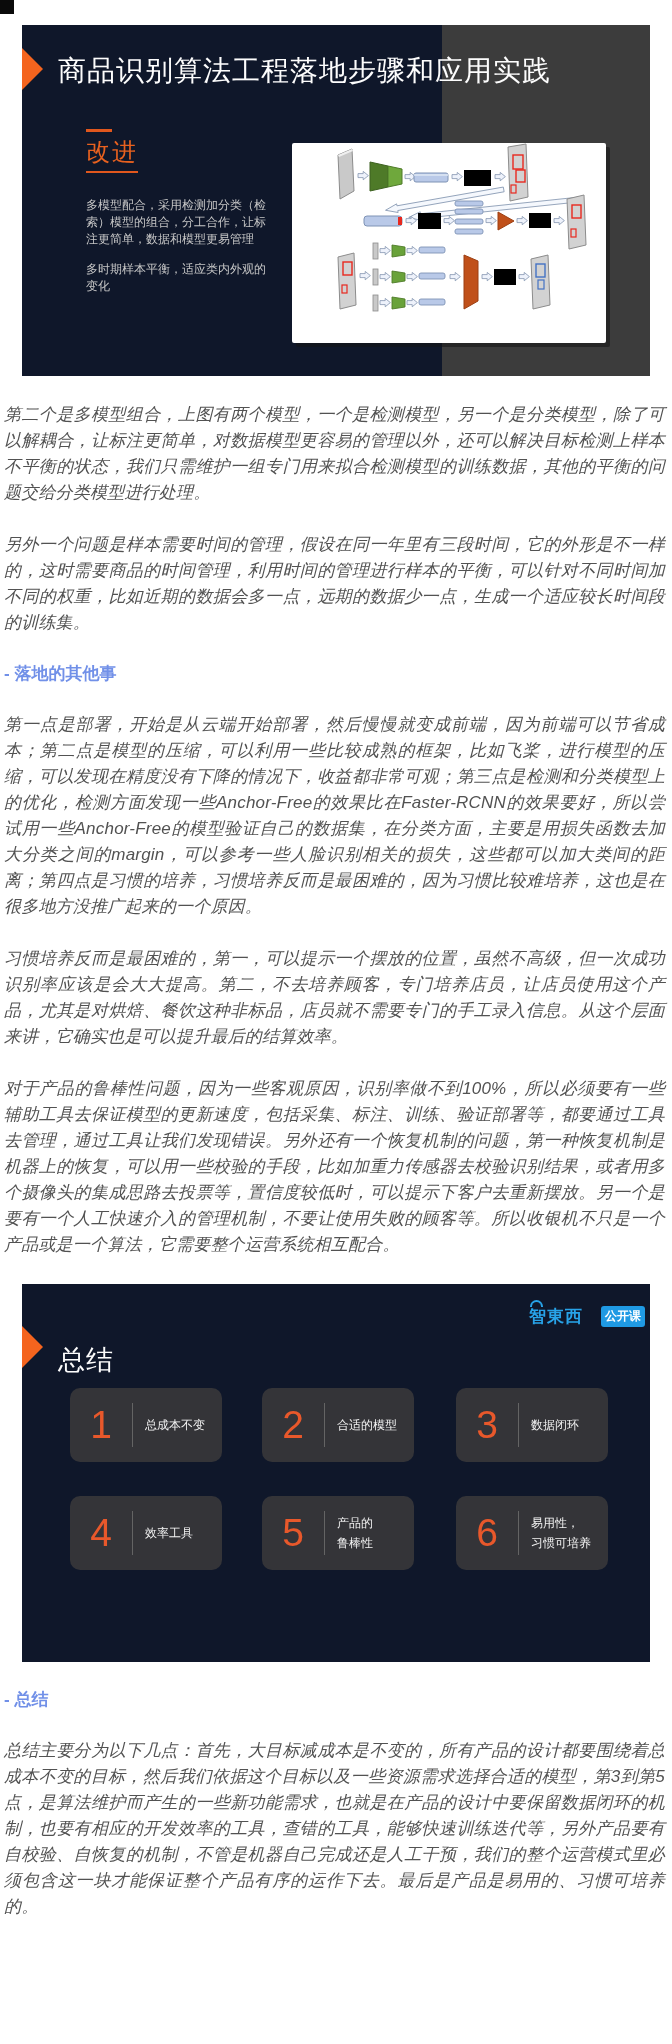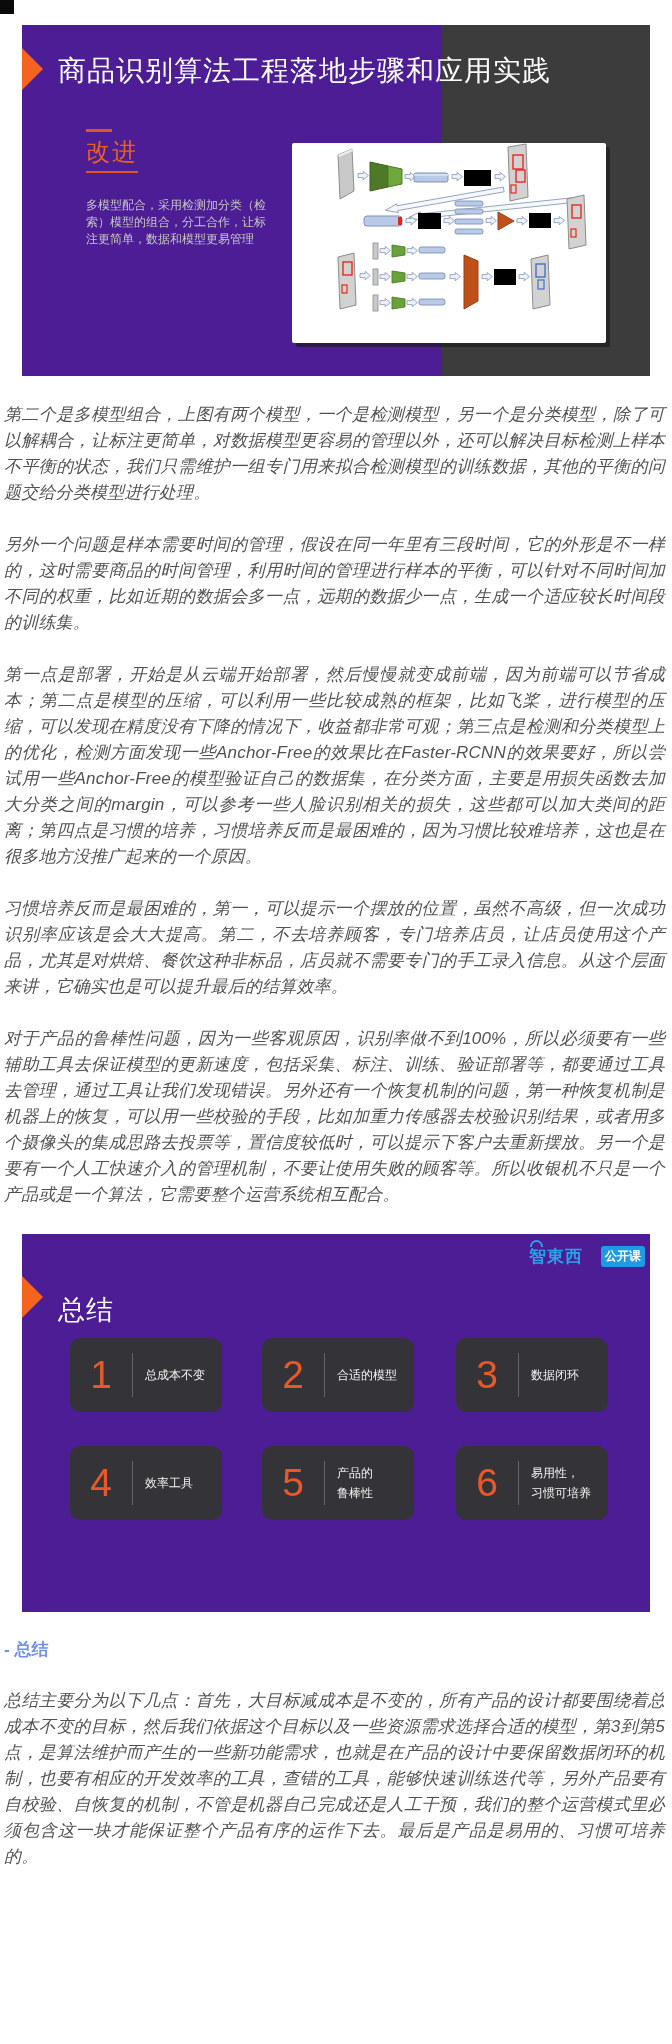--- a/index.html
+++ b/index.html
@@ -4,21 +4,21 @@
 <style>
   * { margin:0; padding:0; box-sizing:border-box; }
   html,body { background:#ffffff; }
   body {
     width:672px; min-height:2044px; margin:0 auto; position:relative;
     font-family:"Liberation Sans","DejaVu Sans",sans-serif;
   }
   .corner-mark { position:absolute; left:0; top:0; width:14px; height:14px; background:#0a0a0a; }
 
   
-  .slide { position:relative; width:628px; margin-left:22px; background:#4c1d95; overflow:hidden; }
+  .slide { position:relative; width:628px; margin-left:22px; background:#0f172a; overflow:hidden; }
   .slide1 { margin-top:25px; height:351px; }
   .slide2 { margin-top:26px; height:378px; }
   .accent-arrow {
     position:absolute; left:0; width:0; height:0;
     border-top:21px solid transparent; border-bottom:21px solid transparent;
     border-left:21px solid #f4641e;
   }
   .slide1 .accent-arrow { top:23px; }
   .slide2 .accent-arrow { top:42px; }
   .slide-title { position:absolute; color:#fdfdfd; font-weight:400; letter-spacing:1px; }
@@ -43,21 +43,21 @@
 
   
   .article { padding:0 7px 0 4px; }
   .article p {
     color:#525252; font-size:17px; line-height:26px; text-align:justify;
     letter-spacing:.2px; margin:26px 0;font-style:italic;
   }
   .article h3 { font-size:17px; line-height:24px; font-weight:bold; margin:26px 0; }
 
   
-  .brand { position:absolute; top:11px; right:5px; display:flex; align-items:center; }
+  .brand { position:absolute; top:21px; right:5px; display:flex; align-items:center; }
   .brand-arc { width:13px; height:7px; border:2px solid #28a3e8; border-bottom:none;
     border-radius:13px 13px 0 0; position:absolute; left:1px; top:-5px; }
   .brand-text { color:#28a3e8; font-size:17px; font-weight:bold; letter-spacing:1px; position:relative; }
   .brand-badge { background:#1f9ae4; color:#fff; font-size:12px; font-weight:bold;
     padding:2px 4px; border-radius:3px; margin-left:18px; }
   .cards { position:absolute; left:0; top:0; width:100%; height:100%; }
   .sum-card {
     position:absolute; width:152px; height:74px; background:#343438; border-radius:10px;
     display:flex; align-items:center;
   }
@@ -75,20 +75,21 @@
 <figure class="slide slide1">
   <div class="s1-right-panel"></div>
   <div class="accent-arrow"></div>
   <h1 class="slide-title">商品识别算法工程落地步骤和应用实践</h1>
 
   <div class="improve-block">
     <div class="improve-overline"></div>
     <h2 class="improve-heading">改进</h2>
     <div class="improve-underline"></div>
     <p class="slide-bullet b1">多模型配合，采用检测加分类（检索）模型的组合，分工合作，让标注更简单，数据和模型更易管理</p>
+    <p class="slide-bullet b2">多时期样本平衡，适应类内外观的变化</p>
   </div>
 
   <div class="diagram-panel">
     <svg viewBox="0 0 314 200">
       <defs>
         <g id="ar">
           <path d="M0,2.6 L5.2,2.6 L5.2,0.4 L10.4,4.6 L5.2,8.8 L5.2,6.6 L0,6.6 Z" fill="#eef2fb" stroke="#8496b0" stroke-width="0.8"></path>
         </g>
       </defs>
 
@@ -185,20 +186,21 @@
         <rect x="244" y="121" width="9" height="13" fill="none" stroke="#4472c4" stroke-width="1.4"></rect>
         <rect x="246" y="137" width="6" height="9" fill="none" stroke="#4472c4" stroke-width="1.2"></rect>
       </g>
     </svg>
   </div>
 </figure>
 
 <div class="article">
   <p>第二个是多模型组合，上图有两个模型，一个是检测模型，另一个是分类模型，除了可以解耦合，让标注更简单，对数据模型更容易的管理以外，还可以解决目标检测上样本不平衡的状态，我们只需维护一组专门用来拟合检测模型的训练数据，其他的平衡的问题交给分类模型进行处理。</p>
   <p>另外一个问题是样本需要时间的管理，假设在同一年里有三段时间，它的外形是不一样的，这时需要商品的时间管理，利用时间的管理进行样本的平衡，可以针对不同时间加不同的权重，比如近期的数据会多一点，远期的数据少一点，生成一个适应较长时间段的训练集。</p>
+  <h3 style="color: rgb(113, 144, 232);">- 落地的其他事</h3>
   <p>第一点是部署，开始是从云端开始部署，然后慢慢就变成前端，因为前端可以节省成本；第二点是模型的压缩，可以利用一些比较成熟的框架，比如飞桨，进行模型的压缩，可以发现在精度没有下降的情况下，收益都非常可观；第三点是检测和分类模型上的优化，检测方面发现一些Anchor-Free的效果比在Faster-RCNN的效果要好，所以尝试用一些Anchor-Free的模型验证自己的数据集，在分类方面，主要是用损失函数去加大分类之间的margin，可以参考一些人脸识别相关的损失，这些都可以加大类间的距离；第四点是习惯的培养，习惯培养反而是最困难的，因为习惯比较难培养，这也是在很多地方没推广起来的一个原因。</p>
   <p>习惯培养反而是最困难的，第一，可以提示一个摆放的位置，虽然不高级，但一次成功识别率应该是会大大提高。第二，不去培养顾客，专门培养店员，让店员使用这个产品，尤其是对烘焙、餐饮这种非标品，店员就不需要专门的手工录入信息。从这个层面来讲，它确实也是可以提升最后的结算效率。</p>
   <p>对于产品的鲁棒性问题，因为一些客观原因，识别率做不到100%，所以必须要有一些辅助工具去保证模型的更新速度，包括采集、标注、训练、验证部署等，都要通过工具去管理，通过工具让我们发现错误。另外还有一个恢复机制的问题，第一种恢复机制是机器上的恢复，可以用一些校验的手段，比如加重力传感器去校验识别结果，或者用多个摄像头的集成思路去投票等，置信度较低时，可以提示下客户去重新摆放。另一个是要有一个人工快速介入的管理机制，不要让使用失败的顾客等。所以收银机不只是一个产品或是一个算法，它需要整个运营系统相互配合。</p>
 </div>
 
 <figure class="slide slide2">
   <div class="brand">
     <span class="brand-arc"></span>
     <span class="brand-text">智東西</span>
     <span class="brand-badge">公开课</span>

